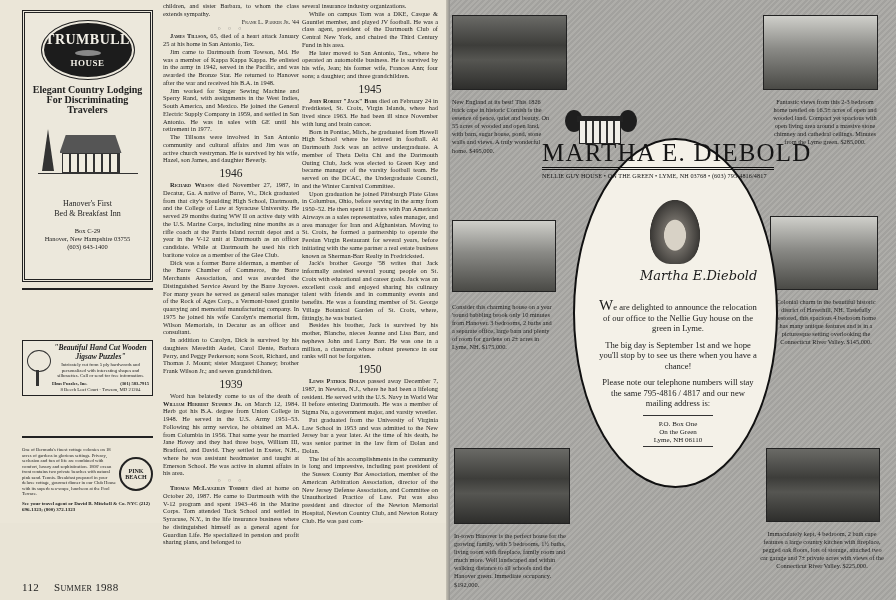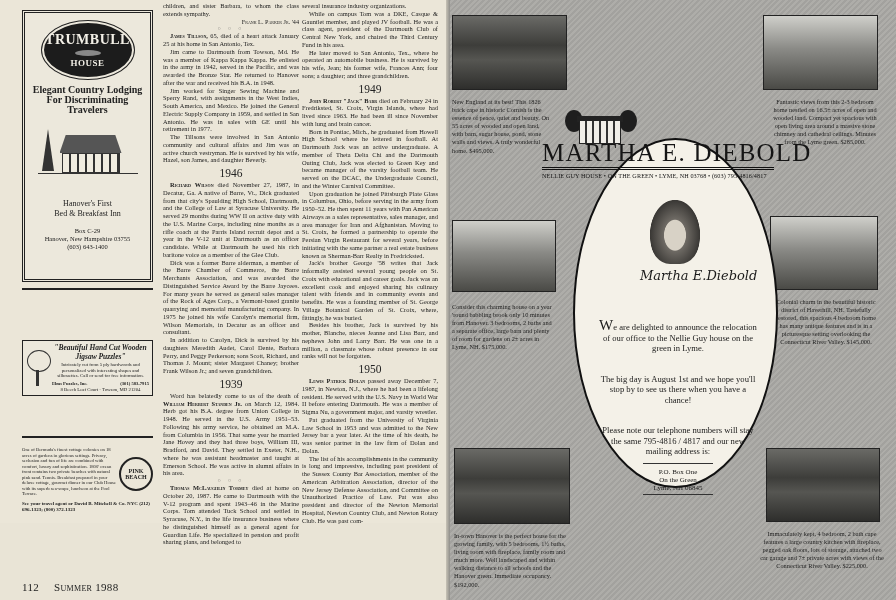--- a/index.html
+++ b/index.html
@@ -82,21 +82,21 @@
   .oval { position: absolute; left: 573px; top: 138px; width: 205px; height: 350px; border-radius: 50%; background: #f4f1e8; border: 2px solid #111; }
   .brand { position: absolute; left: 542px; top: 140px; width: 232px; }
   .brand .bname { font-size: 25px; letter-spacing: 1.2px; color: #151515; line-height: 26px; white-space: nowrap; }
   .brand .bline { height: 1px; background: #111; margin: 1px 0; }
   .brand .bsub { font-size: 12px; letter-spacing: 14px; line-height: 13px; color: #151515; white-space: nowrap; }
   .brand .baddr { font-size: 6.2px; line-height: 8px; color: #151515; margin-top: 2px; white-space: nowrap; letter-spacing: 0.1px; }
 
   .portrait { position: absolute; left: 650px; top: 200px; width: 50px; height: 64px; border-radius: 45% 45% 40% 40%; background: radial-gradient(ellipse at 50% 55%, #d8d2c6 0 30%, #6e6a64 32%, #3a3835 70%, transparent 72%); }
   .signature { position: absolute; left: 640px; top: 268px; font-family: "DejaVu Serif", serif; font-style: italic; font-size: 13px; color: #1a1a1a; }
   .announce { position: absolute; left: 598px; top: 300px; width: 160px; text-align: center; font-size: 8.6px; line-height: 10.5px; color: #1a1a1a; }
-  .announce p { margin-bottom: 6px; margin-top: 20px; }
+  .announce p { margin-bottom: 6px; }
   .announce .dropcap { font-size: 15px; }
   .announce .hr { width: 70px; height: 1px; background: #333; margin: 2px auto 4px; }
   .announce .addr { font-size: 7px; line-height: 8.3px; }
 </style>
 </head>
 <body>
 
 <div class="spread">
   <div class="left-page">
 
@@ -168,21 +168,21 @@
       <div class="year">1939</div>
       <p><span>Word has belatedly come to us of the death of </span><span class="name">William Herbert Standen Jr.</span><span> on March 12, 1984. Herb got his B.A. degree from Union College in 1948. He served in the U.S. Army 1951–53. Following his army service, he obtained an M.A. from Columbia in 1956. That same year he married Jane Hovey and they had three boys, William III, Bradford, and David. They settled in Exeter, N.H., where he was assistant headmaster and taught at Emerson School. He was active in alumni affairs in his area.</span></p>
       <div class="dots">○ ○ ○</div>
       <p><span class="name">Thomas McLaughlin Tormey</span><span> died at home on October 20, 1987. He came to Dartmouth with the V-12 program and spent 1943–46 in the Marine Corps. Tom attended Tuck School and settled in Syracuse, N.Y., in the life insurance business where he distinguished himself as a general agent for Guardian Life. He specialized in pension and profit sharing plans, and belonged to</span></p>
     </div>
 
     <div class="col col2">
       <p class="noind">several insurance industry organizations.</p>
       <p>While on campus Tom was a DKE, Casque &amp; Gauntlet member, and played JV football. He was a class agent, president of the Dartmouth Club of Central New York, and chaired the Third Century Fund in his area.</p>
       <p>He later moved to San Antonio, Tex., where he operated an automobile business. He is survived by his wife, Jean; his former wife, Frances Ann; four sons; a daughter; and three grandchildren.</p>
-      <div class="year">1949</div>
+      <div class="year">1945</div>
       <p><span class="name">John Robert "Jack" Barr</span><span> died on February 24 in Fredriksted, St. Croix, Virgin Islands, where had lived since 1963. He had been ill since November with lung and brain cancer.</span></p>
       <p>Born in Pontiac, Mich., he graduated from Howell High School where he lettered in football. At Dartmouth Jack was an active undergraduate. A member of Theta Delta Chi and the Dartmouth Outing Club, Jack was elected to Green Key and became manager of the varsity football team. He served on the DCAC, the Undergraduate Council, and the Winter Carnival Committee.</p>
       <p>Upon graduation he joined Pittsburgh Plate Glass in Columbus, Ohio, before serving in the army from 1950–52. He then spent 11 years with Pan American Airways as a sales representative, sales manager, and area manager for Iran and Afghanistan. Moving to St. Croix, he formed a partnership to operate the Persian Virgin Restaurant for several years, before initiating with the same partner a real estate business known as Sherman-Barr Realty in Fredricksted.</p>
       <p>Jack's brother George '58 writes that Jack informally assisted several young people on St. Croix with educational and career goals. Jack was an excellent cook and enjoyed sharing his culinary talent with friends and in community events and benefits. He was a founding member of St. George Village Botanical Garden of St. Croix, where, fittingly, he was buried.</p>
       <p>Besides his brother, Jack is survived by his mother, Blanche, nieces Jeanne and Lisa Barr, and nephews John and Larry Barr. He was one in a million, a classmate whose robust presence in our ranks will not be forgotten.</p>
       <div class="year">1950</div>
       <p><span class="name">Lewis Patrick Dolan</span><span> passed away December 7, 1987, in Newton, N.J., where he had been a lifelong resident. He served with the U.S. Navy in World War II before entering Dartmouth. He was a member of Sigma Nu, a government major, and varsity wrestler.</span></p>
       <p>Pat graduated from the University of Virginia Law School in 1953 and was admitted to the New Jersey bar a year later. At the time of his death, he was senior partner in the law firm of Dolan and Dolan.</p>
       <p>The list of his accomplishments in the community is long and impressive, including past president of the Sussex County Bar Association, member of the American Arbitration Association, director of the New Jersey Defense Association, and Committee on Unauthorized Practice of Law. Pat was also president and director of the Newton Memorial Hospital, Newton Country Club, and Newton Rotary Club. He was past com-</p>
     </div>
@@ -222,22 +222,22 @@
   <div class="bline"></div>
   <div class="bline"></div>
   <div class="baddr">NELLIE GUY HOUSE • ON THE GREEN • LYME, NH 03768 • (603) 795-4816/4817</div>
 </div>
 
 <div class="portrait"></div>
 <div class="signature">Martha E.Diebold</div>
 
 <div class="announce">
   <p><span class="dropcap">W</span><span>e are delighted to announce the relocation of our office to the Nellie Guy house on the green in Lyme.</span></p>
-  <p>The big day is August 1st and we hope you'll stop by to see us there when you have a chance!</p>
+  <p>The big day is September 1st and we hope you'll stop by to see us there when you have a chance!</p>
   <p>Please note our telephone numbers will stay the same 795-4816 / 4817 and our new mailing address is:</p>
   <div class="hr"></div>
   <div class="addr">
     <div>P.O. Box One</div>
     <div>On the Green</div>
-    <div>Lyme, NH 06845</div>
+    <div>Lyme, NH 06110</div>
   </div>
   <div class="hr"></div>
 </div>
 
 </body></html>

